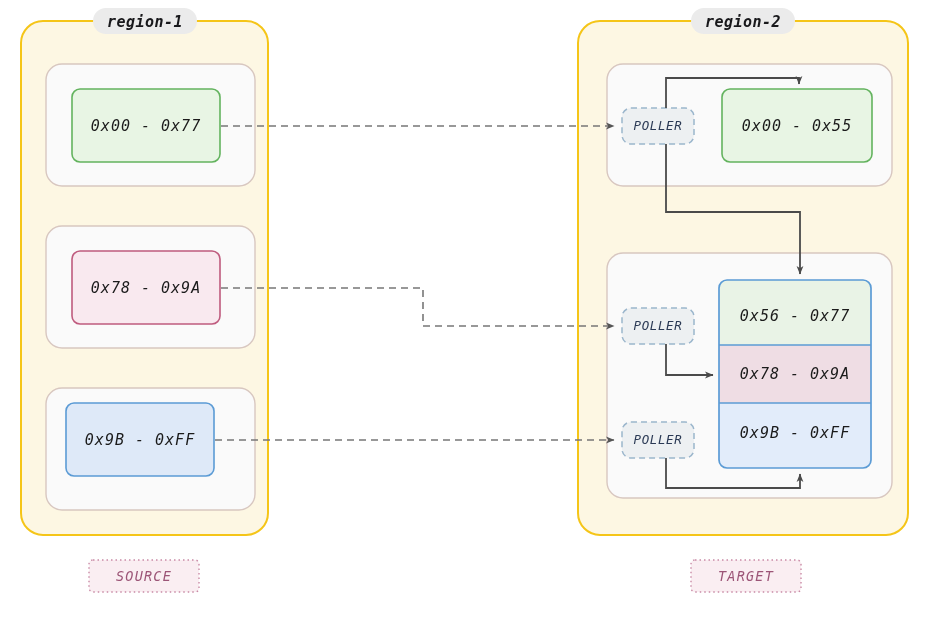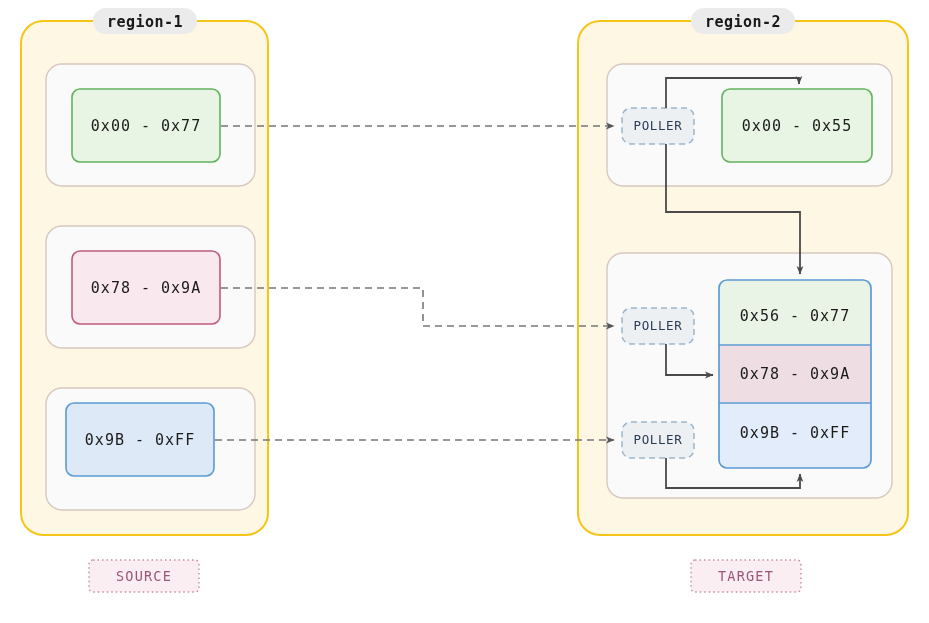--- a/index.html
+++ b/index.html
@@ -12,20 +12,21 @@
     height: 623px;
     font-family: "DejaVu Sans Mono", "Liberation Mono", monospace;
     overflow: hidden;
     position: relative;
   }
   #diagram-root {
     position: relative;
     width: 929px;
     height: 623px;
     background: #ffffff;
+    font-style: italic;
   }
   svg#diagram-svg {
     position: absolute;
     left: 0;
     top: 0;
     width: 929px;
     height: 623px;
   }
   .region-frame {
     fill: #fdf7e3;

